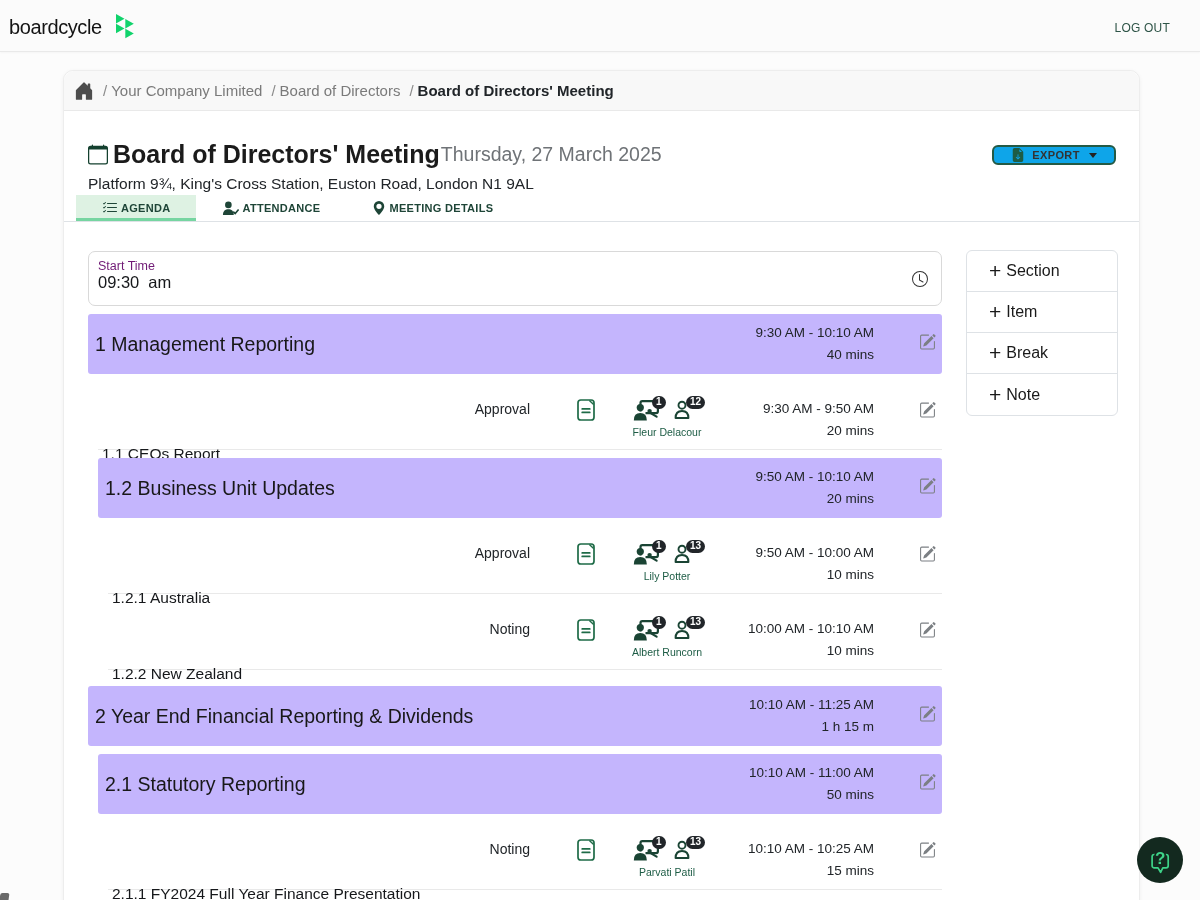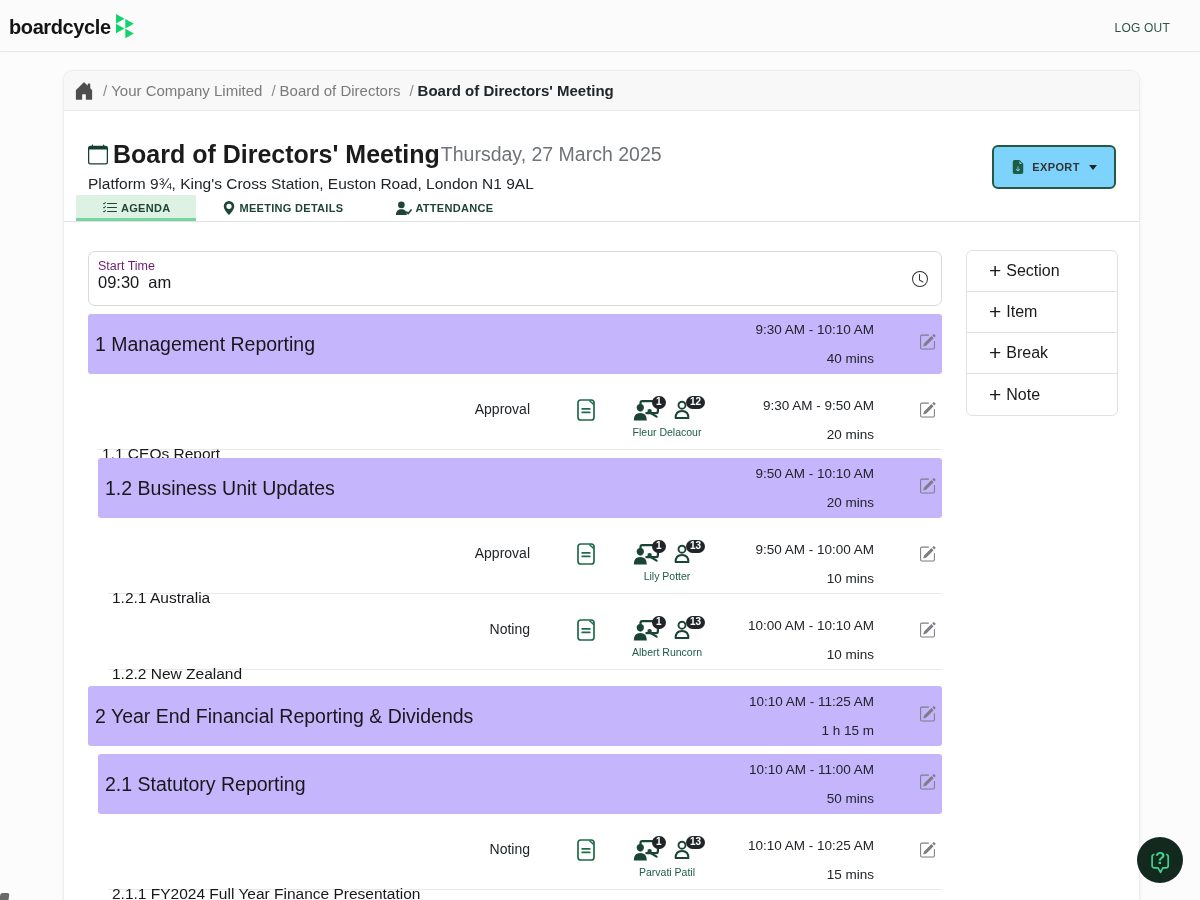--- a/index.html
+++ b/index.html
@@ -2,42 +2,42 @@
 <html><head>
 <meta charset="utf-8">
 <style>
 * { box-sizing: border-box; margin:0; padding:0; }
 html,body { width:1200px; height:900px; overflow:hidden; }
 body { background:#fcfcfc; font-family:"Liberation Sans", sans-serif; position:relative; }
 
 
 .nav { position:absolute; top:0; left:0; width:1200px; height:52px; background:#fbfbfb;
   border-bottom:1px solid #e9e9e9; box-shadow:0 1px 2px rgba(0,0,0,.03); z-index:5; }
-.logo { position:absolute; left:9px; top:16px; font-size:20px; font-weight:700; color:#141414; letter-spacing:-0.4px;text-align:center; }
+.logo { position:absolute; left:9px; top:16px; font-size:20px; font-weight:400; color:#141414; letter-spacing:-0.4px;text-align:center; }
 .logo-ico { position:absolute; left:116px; top:14px; }
 .logout { position:absolute; right:30px; top:21px; font-size:12px; color:#2e5447; letter-spacing:0.2px; font-weight:400;margin-left:27px; }
 
 
 .card { position:absolute; left:63px; top:70px; width:1077px; height:860px; background:#fff;
   border:1px solid #ededed; border-radius:10px; box-shadow:0 1px 4px rgba(0,0,0,.05); }
 .crumbs { height:40px; background:#f8f8f8; border-bottom:1px solid #e9e9e9; border-radius:10px 10px 0 0;
   display:flex; align-items:center; padding-left:10px; font-size:15px; color:#7a7a7a; }
 .crumbs .sep { margin:0 4px 0 9px; color:#8a8a8a; }
 .crumbs .cur { color:#212529; font-weight:700; }
 .cbody { padding:0 24px; }
 
 
 .trow { position:relative; padding-top:29px; }
 .h1line { display:flex; align-items:center; }
 .h1line svg { margin-right:5px; }
 .h1 { font-size:25px; font-weight:700; color:#1b1b1b; letter-spacing:0; }
 .h1sub { font-size:19.5px; color:#6f7377; margin-left:1px; }
 .addr { font-size:15.5px; color:#212529; margin-top:6px; }
-.export { position:absolute; right:-1px; top:34px; width:124px; height:44px; border:2px solid #245a45; border-radius:6px;
-  background:#7dd3fc; display:flex; align-items:center; justify-content:center; gap:7px;
+.export { position:absolute; right:-1px; top:34px; width:124px; height:20px; border:2px solid #245a45; border-radius:6px;
+  background:#0ea5e9; display:flex; align-items:center; justify-content:center; gap:7px;
   font-size:11px; font-weight:700; color:#333; letter-spacing:0.4px; }
 .caret { width:0; height:0; border-left:4.5px solid transparent; border-right:4.5px solid transparent; border-top:5px solid #222; margin-left:2px; }
 
 
 .tabs { margin:2px -24px 0; padding:0 12px; border-bottom:1px solid #dee2e6; display:flex; }
 .tab { height:26px; display:flex; align-items:center; gap:3px; padding:0 26px;
   font-size:11px; font-weight:700; color:#1e4537; letter-spacing:0.3px; }
 .tab.act { background:#def2e3; box-shadow:inset 0 -3px 0 #76d5a1; }
 
 
@@ -52,21 +52,21 @@
 .stclock { position:absolute; right:13px; top:19px; }
 
 .block { margin:8px 0; display:flex; flex-direction:column; }
 .sub { margin-left:10px; margin-bottom:0; }
 .hrow { height:60px; background:#c4b5fd; border-radius:3px; position:relative; }
 .htitle { position:absolute; left:7px; top:50%; transform:translateY(-50%); font-size:19.5px; color:#181818; }
 .irow { height:76px; border-bottom:1px solid #e9e9e9; position:relative; margin-left:10px; }
 .ititle { position:absolute; left:4px; top:50%; transform:translateY(-50%); font-size:15.5px; color:#16181b;margin-top:42px; }
 
 .rtime { position:absolute; right:68px; top:50%; transform:translateY(-50%); text-align:right;
-  font-size:13.5px; color:#212529; line-height:29px; white-space:nowrap; }
+  font-size:13.5px; color:#212529; line-height:22px; white-space:nowrap; }
 .irow .rtime { top:calc(50% + 8px); }
 .redit { position:absolute; right:6px; top:50%; transform:translateY(-50%); }
 .rtype { position:absolute; right:412px; top:calc(50% - 3px); transform:translateY(-50%); font-size:14px; color:#212529; }
 .rfile { position:absolute; right:347px; top:50%; transform:translateY(-50%); }
 .speak { position:absolute; right:237px; top:calc(50% + 6px); transform:translateY(-50%); width:76px; text-align:center; }
 .spicons { display:flex; justify-content:flex-start; padding-left:4px; gap:15px; height:25px; }
 .spico { position:relative; }
 .badge { position:absolute; top:-2px; left:19px; background:#212529; color:#fff; font-size:10px; font-weight:700;
   border-radius:8px; padding:1.5px 4px; line-height:10.5px; }
 .spico:nth-child(2) .badge { left:12px; }
@@ -127,32 +127,32 @@
       </div>
     </div>
     <div class="tabs">
       <div class="tab act">
         <svg width="16" height="16" viewBox="0 0 16 16" fill="#1e4537">
             <path d="M5 11.5a.5.5 0 0 1 .5-.5h9a.5.5 0 0 1 0 1h-9a.5.5 0 0 1-.5-.5zm0-4a.5.5 0 0 1 .5-.5h9a.5.5 0 0 1 0 1h-9a.5.5 0 0 1-.5-.5zm0-4a.5.5 0 0 1 .5-.5h9a.5.5 0 0 1 0 1h-9a.5.5 0 0 1-.5-.5zM3.854 2.146a.5.5 0 0 1 0 .708l-1.5 1.5a.5.5 0 0 1-.708 0l-.5-.5a.5.5 0 1 1 .708-.708L2 3.293l1.146-1.147a.5.5 0 0 1 .708 0zm0 4a.5.5 0 0 1 0 .708l-1.5 1.5a.5.5 0 0 1-.708 0l-.5-.5a.5.5 0 1 1 .708-.708L2 7.293l1.146-1.147a.5.5 0 0 1 .708 0zm0 4a.5.5 0 0 1 0 .708l-1.5 1.5a.5.5 0 0 1-.708 0l-.5-.5a.5.5 0 0 1 .708-.708l.146.147 1.146-1.147a.5.5 0 0 1 .708 0z"></path>
           </svg>
         <span>AGENDA</span>
       </div>
       <div class="tab">
-        <svg width="14" height="14" viewBox="0 0 16 16" fill="#1e4537">
-            <path d="M8 16s6-5.686 6-10A6 6 0 0 0 2 6c0 4.314 6 10 6 10zm0-7a3 3 0 1 1 0-6 3 3 0 0 1 0 6z"></path>
-          </svg>
-        <span>MEETING DETAILS</span>
-      </div>
-      <div class="tab">
         <svg width="17" height="17" viewBox="0 0 16 16">
             <circle cx="6" cy="4.6" r="3.1" fill="#1e4537"></circle>
             <path d="M0.9 14 C0.9 10.5 3.1 8.8 6 8.8 C8.9 8.8 11.1 10.5 11.1 14 Z" fill="#1e4537"></path>
             <path d="M10.6 10.9 l1.8 1.8 3.2-3.8" stroke="#1e4537" stroke-width="1.5" fill="none"></path>
           </svg>
         <span>ATTENDANCE</span>
+      </div>
+      <div class="tab">
+        <svg width="14" height="14" viewBox="0 0 16 16" fill="#1e4537">
+            <path d="M8 16s6-5.686 6-10A6 6 0 0 0 2 6c0 4.314 6 10 6 10zm0-7a3 3 0 1 1 0-6 3 3 0 0 1 0 6z"></path>
+          </svg>
+        <span>MEETING DETAILS</span>
       </div>
     </div>
     <div class="content">
       <div class="maincol">
         <div class="startbox">
           <div class="stlabel">Start Time</div>
           <div class="stval">09:30<span>am</span></div>
           <div class="stclock"><svg width="16" height="16" viewBox="0 0 16 16" fill="#333">
                 <path d="M8 3.5a.5.5 0 0 0-1 0V9a.5.5 0 0 0 .252.434l3.5 2a.5.5 0 0 0 .496-.868L8 8.71V3.5z"></path>
                 <path d="M8 16A8 8 0 1 0 8 0a8 8 0 0 0 0 16zm7-8A7 7 0 1 1 1 8a7 7 0 0 1 14 0z"></path>

